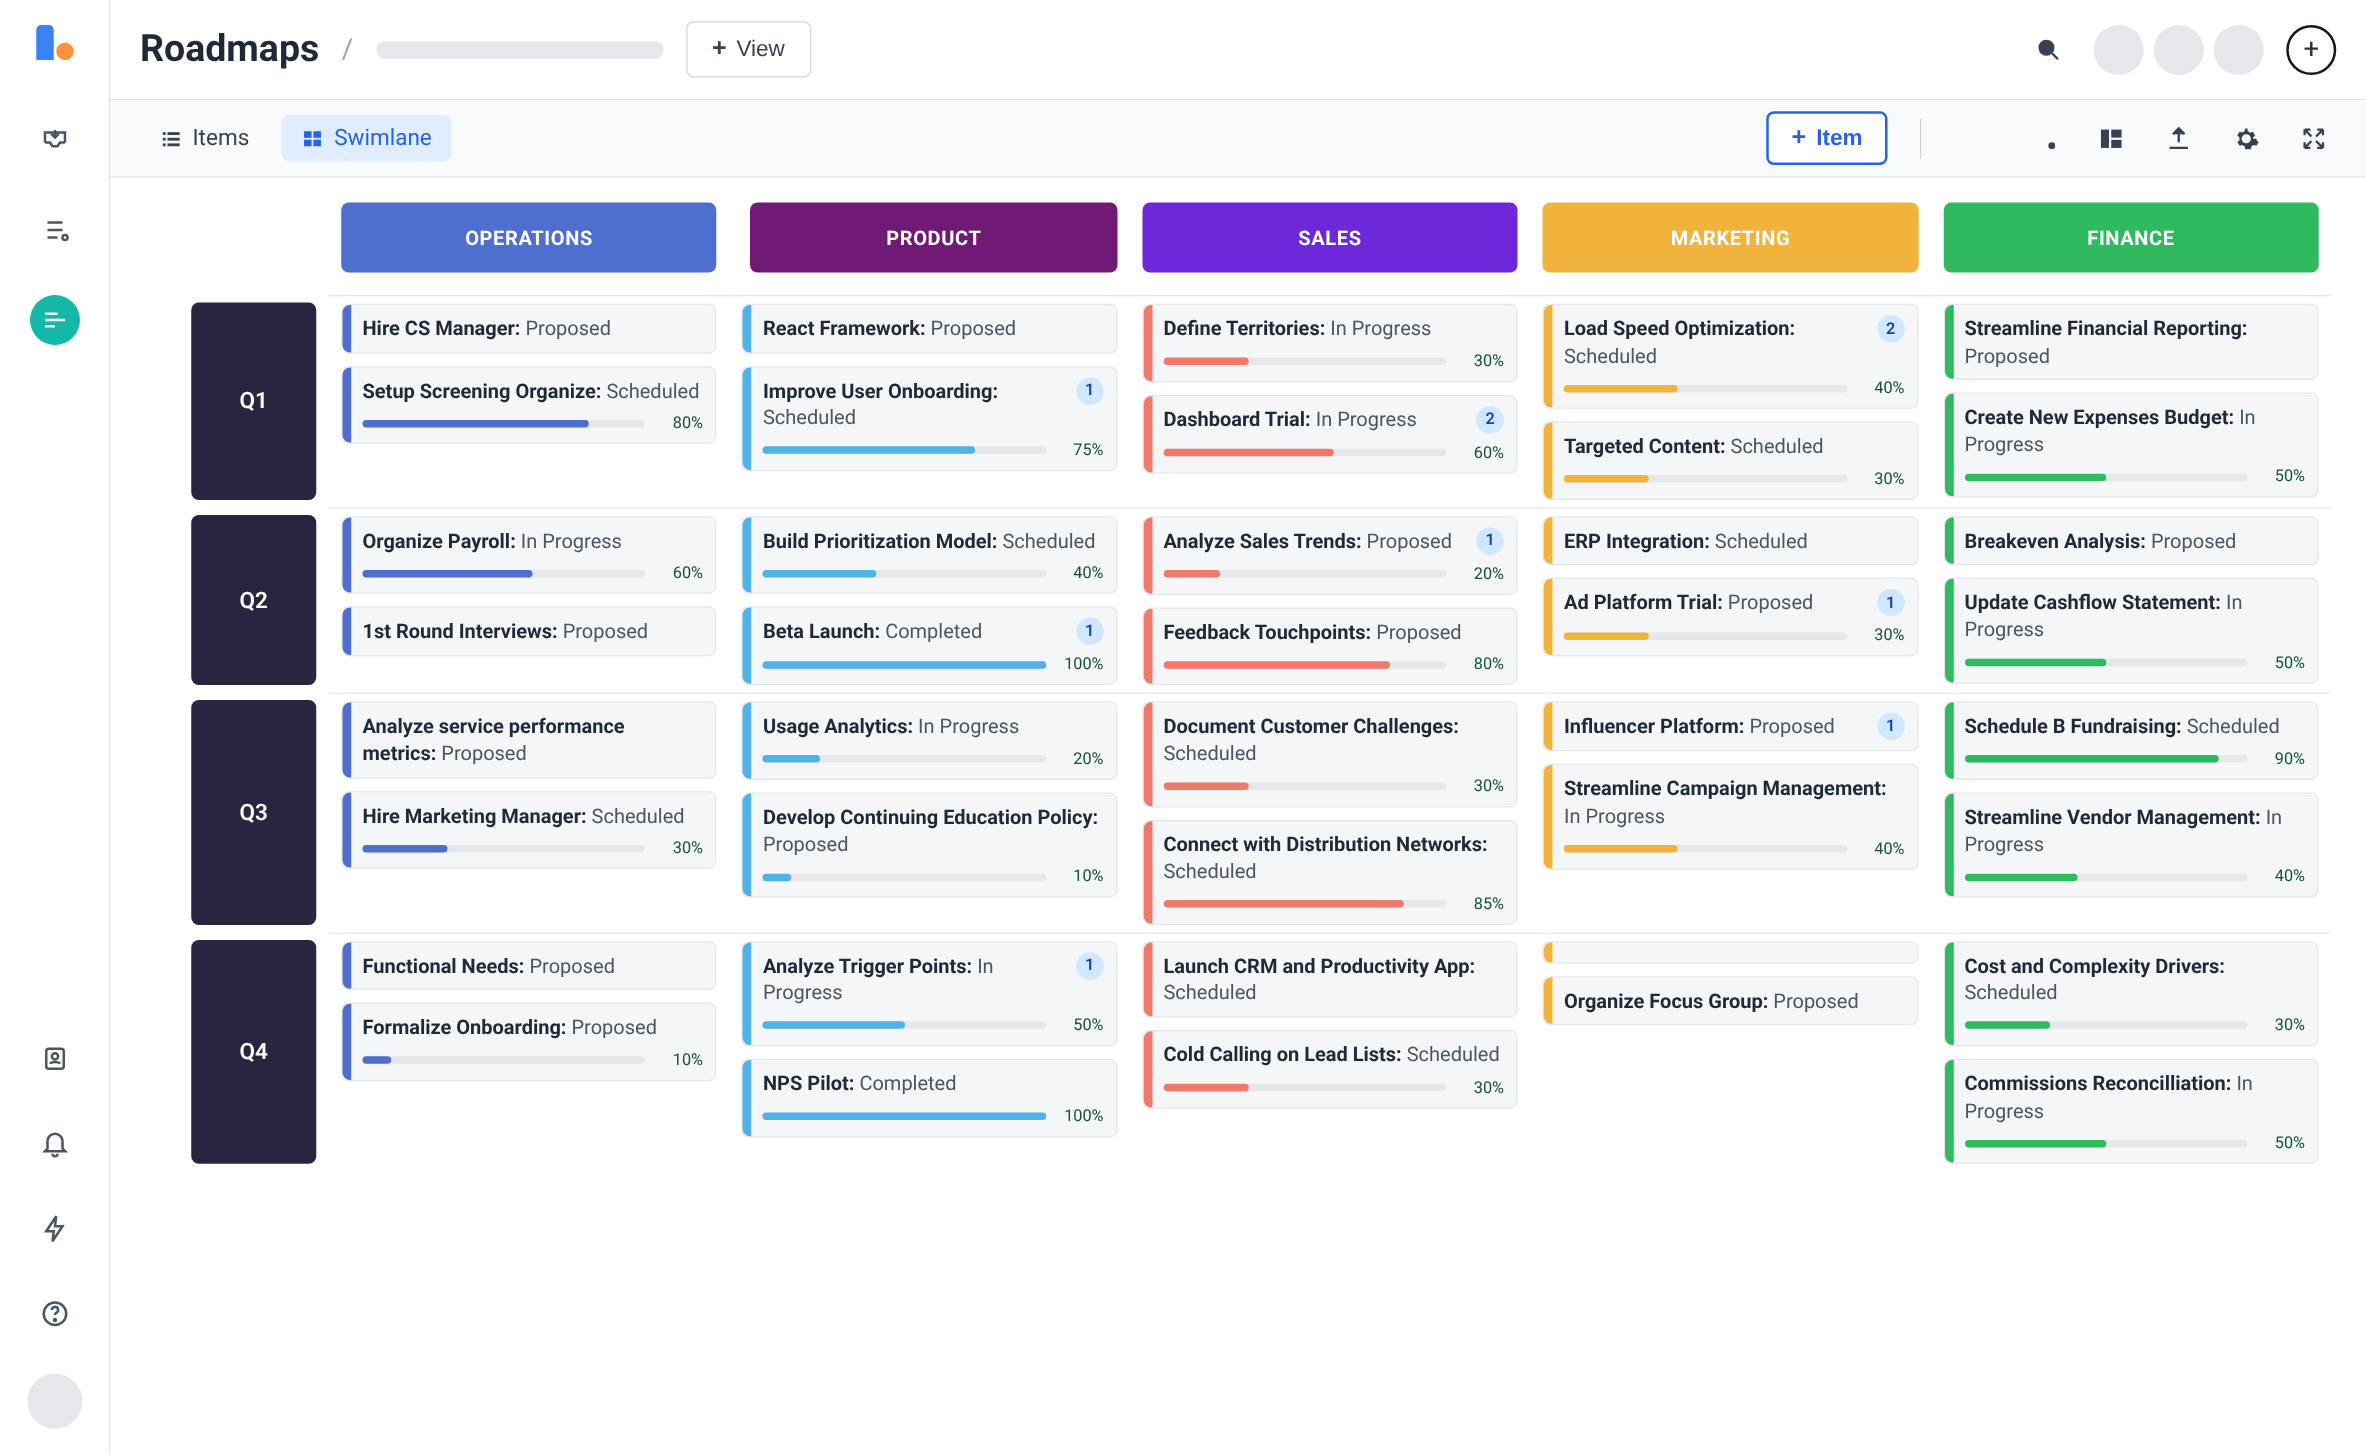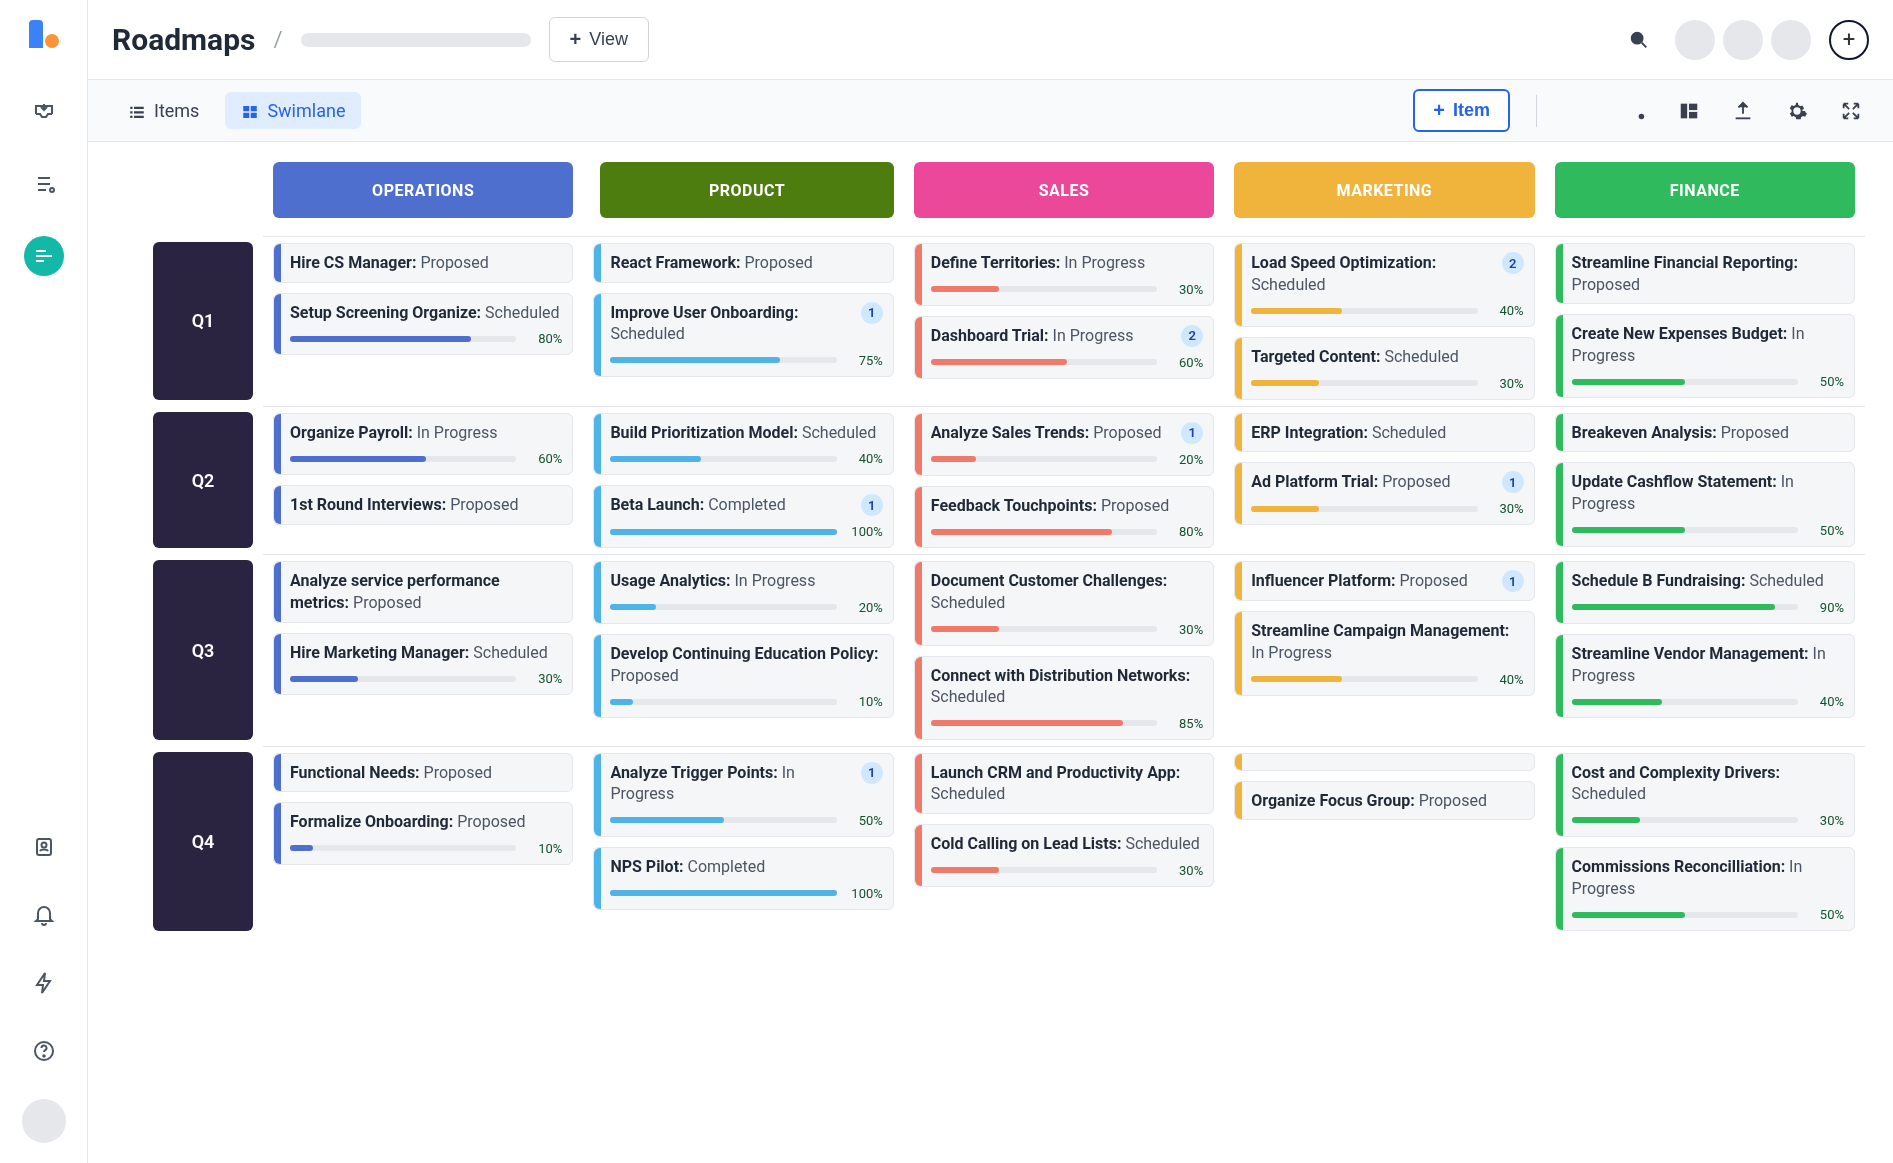--- a/index.html
+++ b/index.html
@@ -97,21 +97,21 @@
   height:62px;
   border-bottom:1px solid #e5e7eb;
   padding:0 24px;
   display:flex; align-items:center;
   gap:10px;
   background:#f9fafb;
 }
 .tab-btn {
   padding:8px 16px;
   border-radius:6px;
-  display:flex;align-items:flex-end;gap:8px;
+  display:flex;align-items:center;gap:8px;
   font-size:18px;
   cursor:pointer;
   color:#374151;
 }
 .tab-btn.active {
   background:#e0ecff;
   color:#2563eb;
 }
 .toolbar-right {
   margin-left:auto;
@@ -355,22 +355,22 @@
             <path d="M20 20h-5M20 20v-5M20 20l-6-6"></path>
           </svg>
         </div>
     </div>
   </div>
 
   <div class="swimlane-wrap">
     <div class="grid-table" id="grid">
         <div class="corner-cell"></div>
         <div class="col-header" style="background: rgb(79, 111, 207);">OPERATIONS</div>
-        <div class="col-header" style="background: #4d7c0f; margin-left: 17px;">PRODUCT</div>
-        <div class="col-header" style="background: #ec4899;">SALES</div>
+        <div class="col-header" style="background: #701a75; margin-left: 17px;">PRODUCT</div>
+        <div class="col-header" style="background: #6d28d9;">SALES</div>
         <div class="col-header" style="background: rgb(240, 180, 60);">MARKETING</div>
         <div class="col-header" style="background: rgb(47, 187, 93);">FINANCE</div>
         <div class="row-header">Q1</div>
         <div class="cell grid-row-first">
           <div class="card">
             <div class="stripe" style="background: rgb(79, 111, 207);"></div>
             <div class="card-head">
               <div class="card-title-line"><span class="ttl">Hire CS Manager: </span><span class="stat">Proposed</span></div>
             </div>
           </div>

